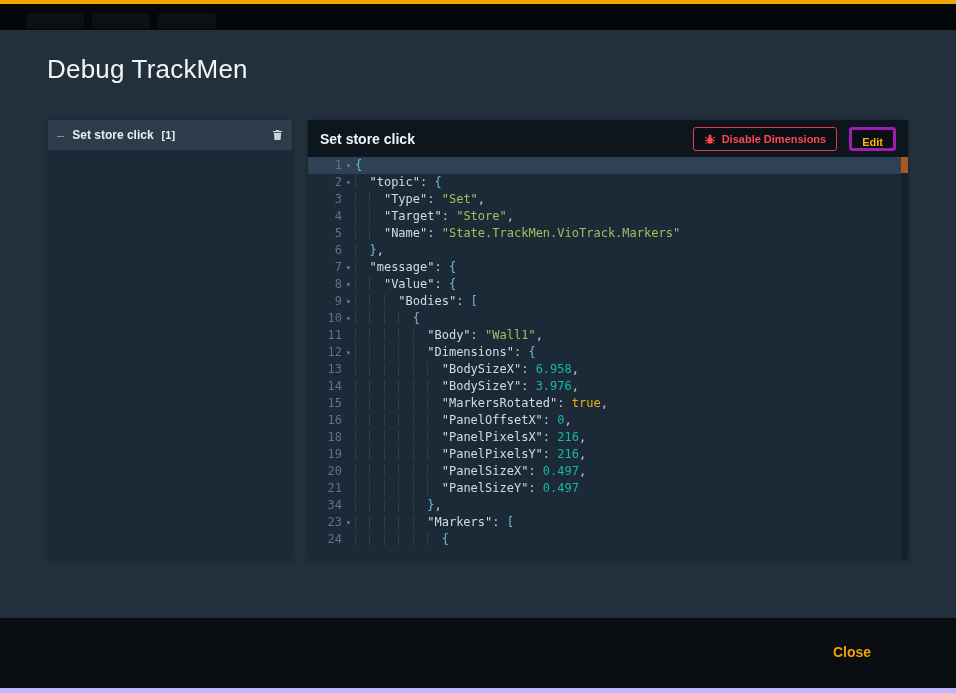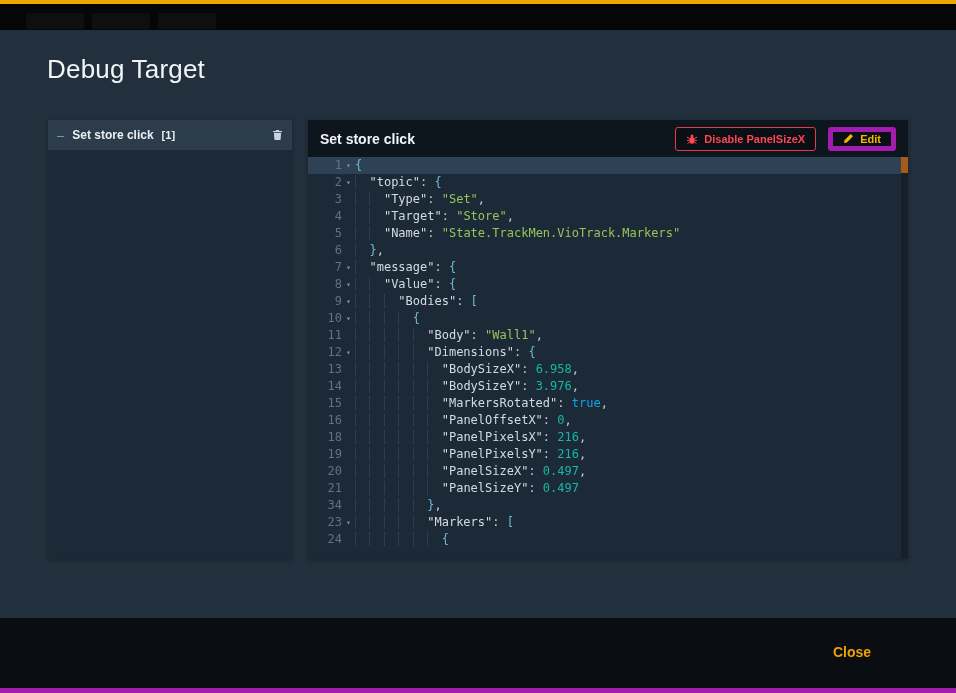--- a/index.html
+++ b/index.html
@@ -52,74 +52,74 @@
     display:flex; align-items:center; gap:12px; padding:0 12px;
   }
   .detail-title { color:#f0f4f7; font-size:14px; font-weight:600; flex:1; }
   .btn {
     display:inline-flex; align-items:center; gap:6px;
     height:24px; padding:0 10px; border-radius:3px;
     font-size:11px; font-weight:700; cursor:pointer;
     background:rgba(0,0,0,.28); white-space:nowrap;
   }
   .btn-danger { border:1px solid #e23b4a; color:#ff4653; }
-  .btn-warn   { border:5px solid #a21caf; color:#f5b800; }
+  .btn-warn   { border:3px solid #a21caf; color:#f5b800;flex-direction:column; }
 
   
   .editor {
     position:absolute; left:0; top:37px; right:0; bottom:0;
     background:#1c2a37; overflow:hidden;
     font-family:"DejaVu Sans Mono", monospace;
     font-size:12px; line-height:17px;
   }
   .ed-line { display:flex; height:17px; cursor:text; }
   .ed-line.active { background:#2d4355; }
   .ln { width:34px; flex:none; text-align:right; color:#5d7386; }
   .fold { width:13px; flex:none; text-align:center; color:#7e95a8; font-size:8px; line-height:17px; cursor:pointer; }
   .code { white-space:pre; }
   .tk-k  { color:#d3dbe1; }
   .tk-p  { color:#c3ccd4; }
   .tk-br { color:#6fb9d4; }
   .tk-s  { color:#97c35c; }
   .tk-n  { color:#14b8a6; }
-  .tk-b  { color:#0ea5e9; }
+  .tk-b  { color:#eab308; }
   .tk-w  {
     background-image:repeating-linear-gradient(to right,
       rgba(140,160,175,.16) 0, rgba(140,160,175,.16) 1px,
       transparent 1px, transparent 14.45px);
   }
   .ed-scroll {
     position:absolute; top:0; right:0; width:7px; height:100%;
     background:#15202b; cursor:pointer;
   }
   .ed-thumb {
     position:absolute; top:0; right:0; width:7px; height:16px;
     background:#a85a1c;
   }
 
   
   .footer {
     position:absolute; left:0; top:618px; width:956px; height:75px;
-    background:#0a0e13; border-bottom:5px solid #a21caf;
+    background:#0a0e13; border-bottom:5px solid #c4b5fd;
   }
   .close-btn {
     position:absolute; right:85px; top:26px;
     color:#f2a104; font-size:14px; font-weight:700; cursor:pointer;
   }
 </style>
 </head>
 <body>
 
 <div class="top-bar">
   <div class="ghost-tab" style="left:26px"></div>
   <div class="ghost-tab" style="left:92px"></div>
   <div class="ghost-tab" style="left:158px"></div>
 </div>
 
-<div class="page-title">Debug Target</div>
+<div class="page-title">Debug TrackMen</div>
 
 <div class="action-panel">
   <div class="action-header">
     <span class="collapse-icon">–</span>
     <span class="action-label">Set store click</span>
     <span class="action-count">[1]</span>
     <span class="flex-spacer"></span>
     <span class="trash-btn">
       <svg viewBox="0 0 12 12" width="11" height="12" fill="#c9d4dd">
         <path d="M4.4 0.5h3.2l.5 1H11v1.1H1V1.5h2.9zM2 3.6h8l-.7 7.9H2.7z"></path>
@@ -138,21 +138,21 @@
           <line x1="1" y1="4" x2="3.4" y2="5.4"></line>
             <line x1="1" y1="7.5" x2="3.4" y2="7.2"></line>
             <line x1="1.6" y1="10.6" x2="3.6" y2="9"></line>
           <line x1="11" y1="4" x2="8.6" y2="5.4"></line>
             <line x1="11" y1="7.5" x2="8.6" y2="7.2"></line>
             <line x1="10.4" y1="10.6" x2="8.4" y2="9"></line>
         </g>
         <circle cx="6" cy="3" r="1.5" fill="#ff4653"></circle>
         <ellipse cx="6" cy="7.4" rx="2.7" ry="3.3" fill="#ff4653"></ellipse>
       </svg>
-      <span>Disable PanelSizeX</span>
+      <span>Disable Dimensions</span>
     </span>
     <span class="btn btn-warn">
       <svg viewBox="0 0 12 12" width="11" height="11">
         <path d="M8.4 1.1l2.5 2.5-6.7 6.7-3.1.6.6-3.1z" fill="#f5b800"></path>
       </svg>
       <span>Edit</span>
     </span>
   </div>
 
   <div class="editor">

